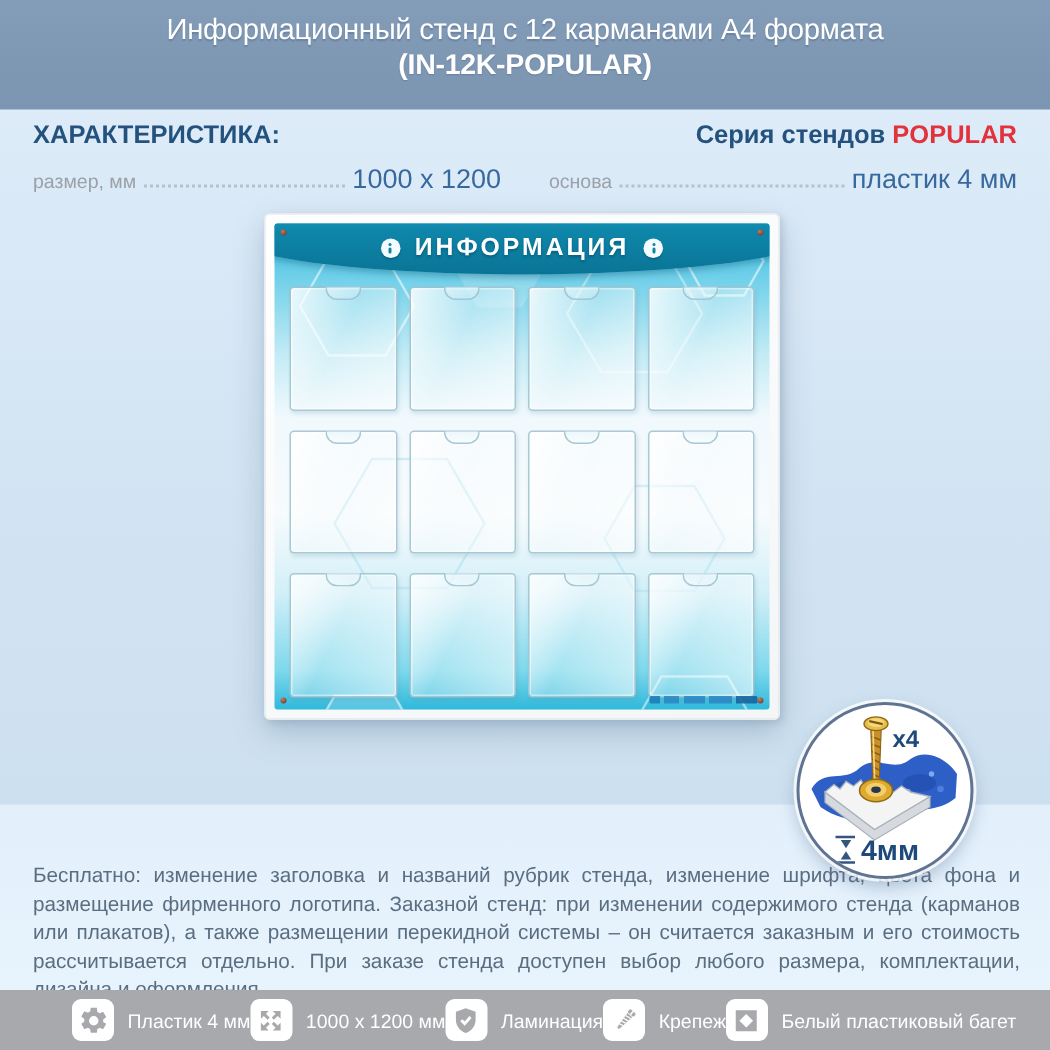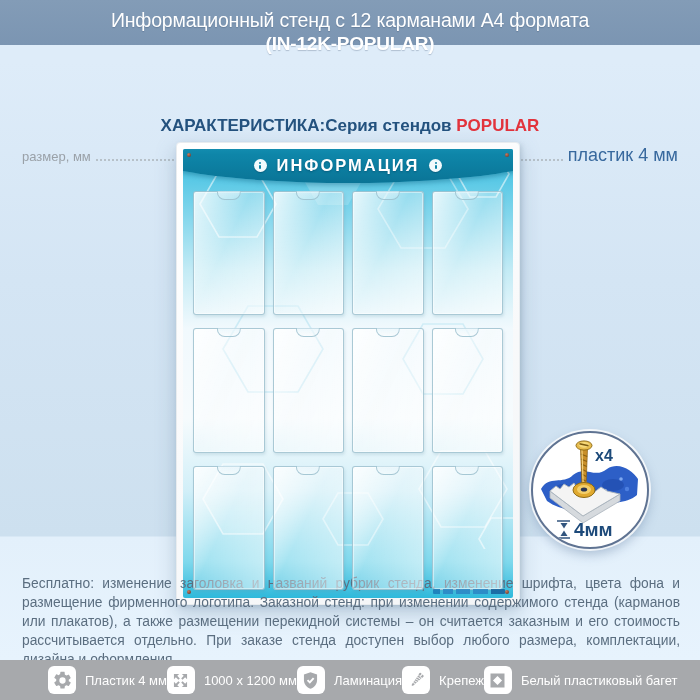--- a/index.html
+++ b/index.html
@@ -1,39 +1,39 @@
 <!DOCTYPE html>
 <html><head>
 <meta charset="utf-8">
 <style>
   html,body{margin:0;padding:0;width:700px;height:700px;}
   body{font-family:"Liberation Sans","DejaVu Sans",sans-serif;}
   .page{position:relative;width:700px;height:700px;overflow:hidden;
     background:linear-gradient(180deg,#deecf9 62px,#d4e5f4 280px,#cde0ef 536px,#e3f0fb 537px,#e7f3fd 660px,#e7f3fd 100%);}
 
   
-  .banner{position:absolute;top:0;left:0;width:700px;height:45px;background:linear-gradient(180deg,#839cb7,#7b95b2);
+  .banner{position:absolute;top:0;left:0;width:700px;height:73px;background:linear-gradient(180deg,#839cb7,#7b95b2);
     color:#fff;text-align:center;padding-top:9px;box-sizing:border-box;}
   .banner .l1{font-size:19.5px;letter-spacing:-0.2px;line-height:1.2;text-shadow:0 1px 1px rgba(40,60,90,.25);}
   .banner .l2{font-size:19px;letter-spacing:-0.2px;line-height:1.3;text-shadow:0 1px 1px rgba(40,60,90,.25);font-weight:bold;}
 
   
   .chars{position:absolute;left:22px;right:22px;top:80px;}
-  .chars-head{display:flex;justify-content:center;align-items:baseline;margin-top:36px;}
+  .chars-head{display:flex;justify-content:space-between;align-items:baseline;}
   .chars-title{font-size:17px;font-weight:bold;color:#24527e;}
   .series{font-size:17px;font-weight:bold;color:#24527e;}
   .series .red{color:#e2333c;}
   .spec-row{display:flex;gap:32px;margin-top:9px;}
   .spec{flex:1;display:flex;align-items:baseline;min-width:0;}
   .spec .lab{font-size:13px;color:#9aa1a8;white-space:nowrap;}
   .spec .dots{flex:1;border-bottom:2px dotted #b7c1c9;margin:0 5px 4px 5px;height:1px;}
   .spec .val{font-size:18px;color:#38699e;white-space:nowrap;}
 
   
-  .stand{position:absolute;left:176px;top:142px;width:344px;height:463px;background:linear-gradient(150deg,#ffffff,#f3f5f7);
+  .stand{position:absolute;left:176px;top:142px;width:344px;height:338px;background:linear-gradient(150deg,#ffffff,#f3f5f7);
     border:1px solid #e8ecef;border-radius:4px;box-sizing:border-box;padding:6px;
     box-shadow:0 8px 20px rgba(90,120,150,.35),2px 2px 4px rgba(120,140,160,.25);}
   .stand-inner{position:relative;width:100%;height:100%;overflow:hidden;border-radius:2px;
     background:linear-gradient(180deg,#2cb6da 0%,#5ac9e6 7%,#c3ebf5 27%,#f1f9fd 40%,#f6fbfd 60%,#d2eff8 76%,#7ed8ec 92%,#2fb9db 100%);}
   .hexes{position:absolute;inset:0;z-index:1;}
   .arc{position:absolute;top:-30px;left:-14%;width:128%;height:64px;border-radius:50%;z-index:2;
     background:linear-gradient(180deg,#2cb0d2 0%,#0e86a9 55%,#0a7496 100%);
     box-shadow:0 2px 5px rgba(0,70,100,.35);}
   .stand-title-row{position:absolute;top:7px;left:0;width:100%;display:flex;justify-content:center;align-items:center;gap:10px;z-index:3;}
   .stand-title{color:#fff;font-size:16.5px;font-weight:bold;letter-spacing:2px;text-shadow:0 1px 2px rgba(0,60,90,.45);}
@@ -48,21 +48,21 @@
   .pocket .notch{position:absolute;top:-1px;left:50%;transform:translateX(-50%);width:32%;height:8px;
     border:1px solid rgba(150,188,203,.8);border-top:none;border-radius:0 0 8px 8px;
     background:linear-gradient(180deg,rgba(225,243,250,.55),rgba(255,255,255,.15));}
   .screw-dot{position:absolute;width:4px;height:4px;border-radius:50%;z-index:4;
     background:radial-gradient(circle at 35% 30%,#c77b5d,#5d2f26);}
   .sd-tl{left:4px;top:4px;} .sd-tr{right:4px;top:4px;} .sd-bl{left:4px;bottom:4px;} .sd-br{right:4px;bottom:4px;}
   .stand-logo{position:absolute;right:8px;bottom:4px;width:72px;height:5px;opacity:.85;z-index:3;border-radius:1px;
     background:linear-gradient(90deg,#1a7ab8 0 7px,transparent 7px 10px,#2a85c4 10px 20px,transparent 20px 23px,#2a85c4 23px 37px,transparent 37px 40px,#2a85c4 40px 55px,transparent 55px 58px,#14609c 58px 72px);}
 
   
-  .detail{position:absolute;left:531px;top:431px;width:118px;height:118px;border-radius:50%;
+  .detail{position:absolute;left:531px;top:468px;width:118px;height:118px;border-radius:50%;
     background:#fff;border:2px solid #5f7392;box-sizing:border-box;z-index:5;
     box-shadow:0 0 0 2px rgba(255,255,255,.8),0 5px 12px rgba(80,110,150,.4);}
   .detail svg{display:block;width:114px;height:114px;border-radius:50%;}
 
   
   .desc{position:absolute;left:22px;top:575px;width:658px;font-size:13.8px;line-height:1.37;color:#5b6e80;
     text-align:justify;}
   .desc .b{font-weight:normal;}
 
   

